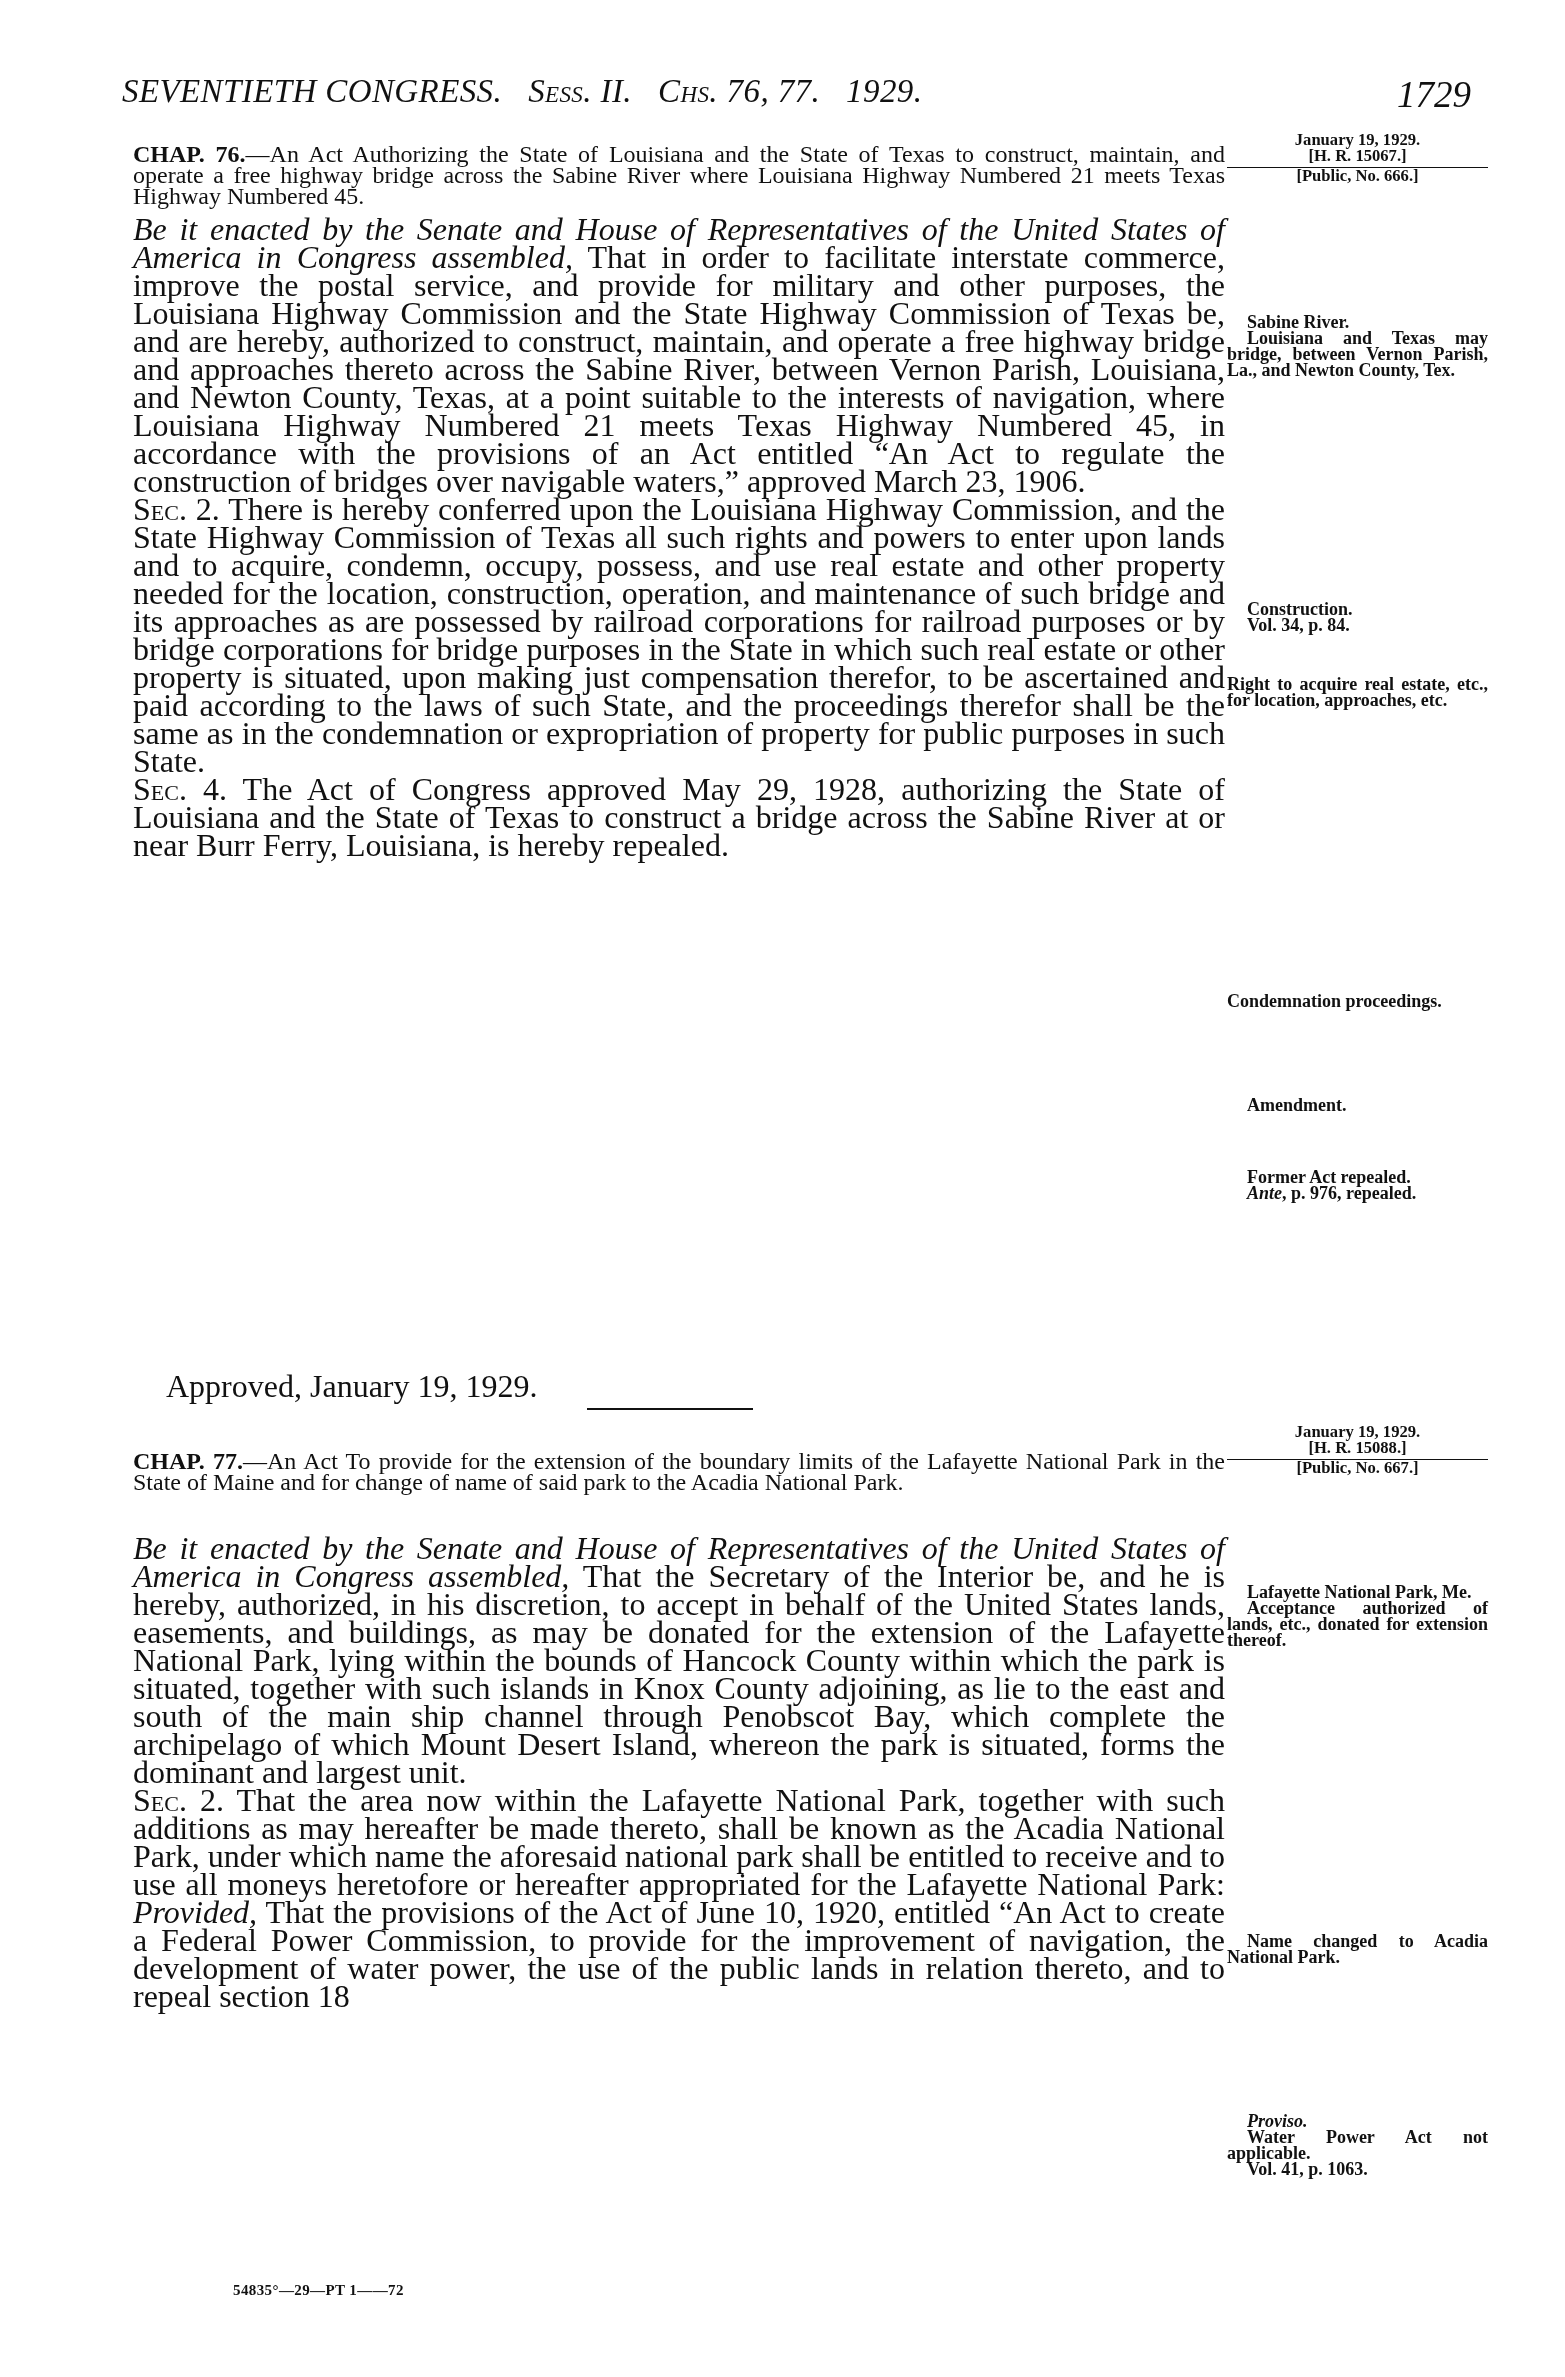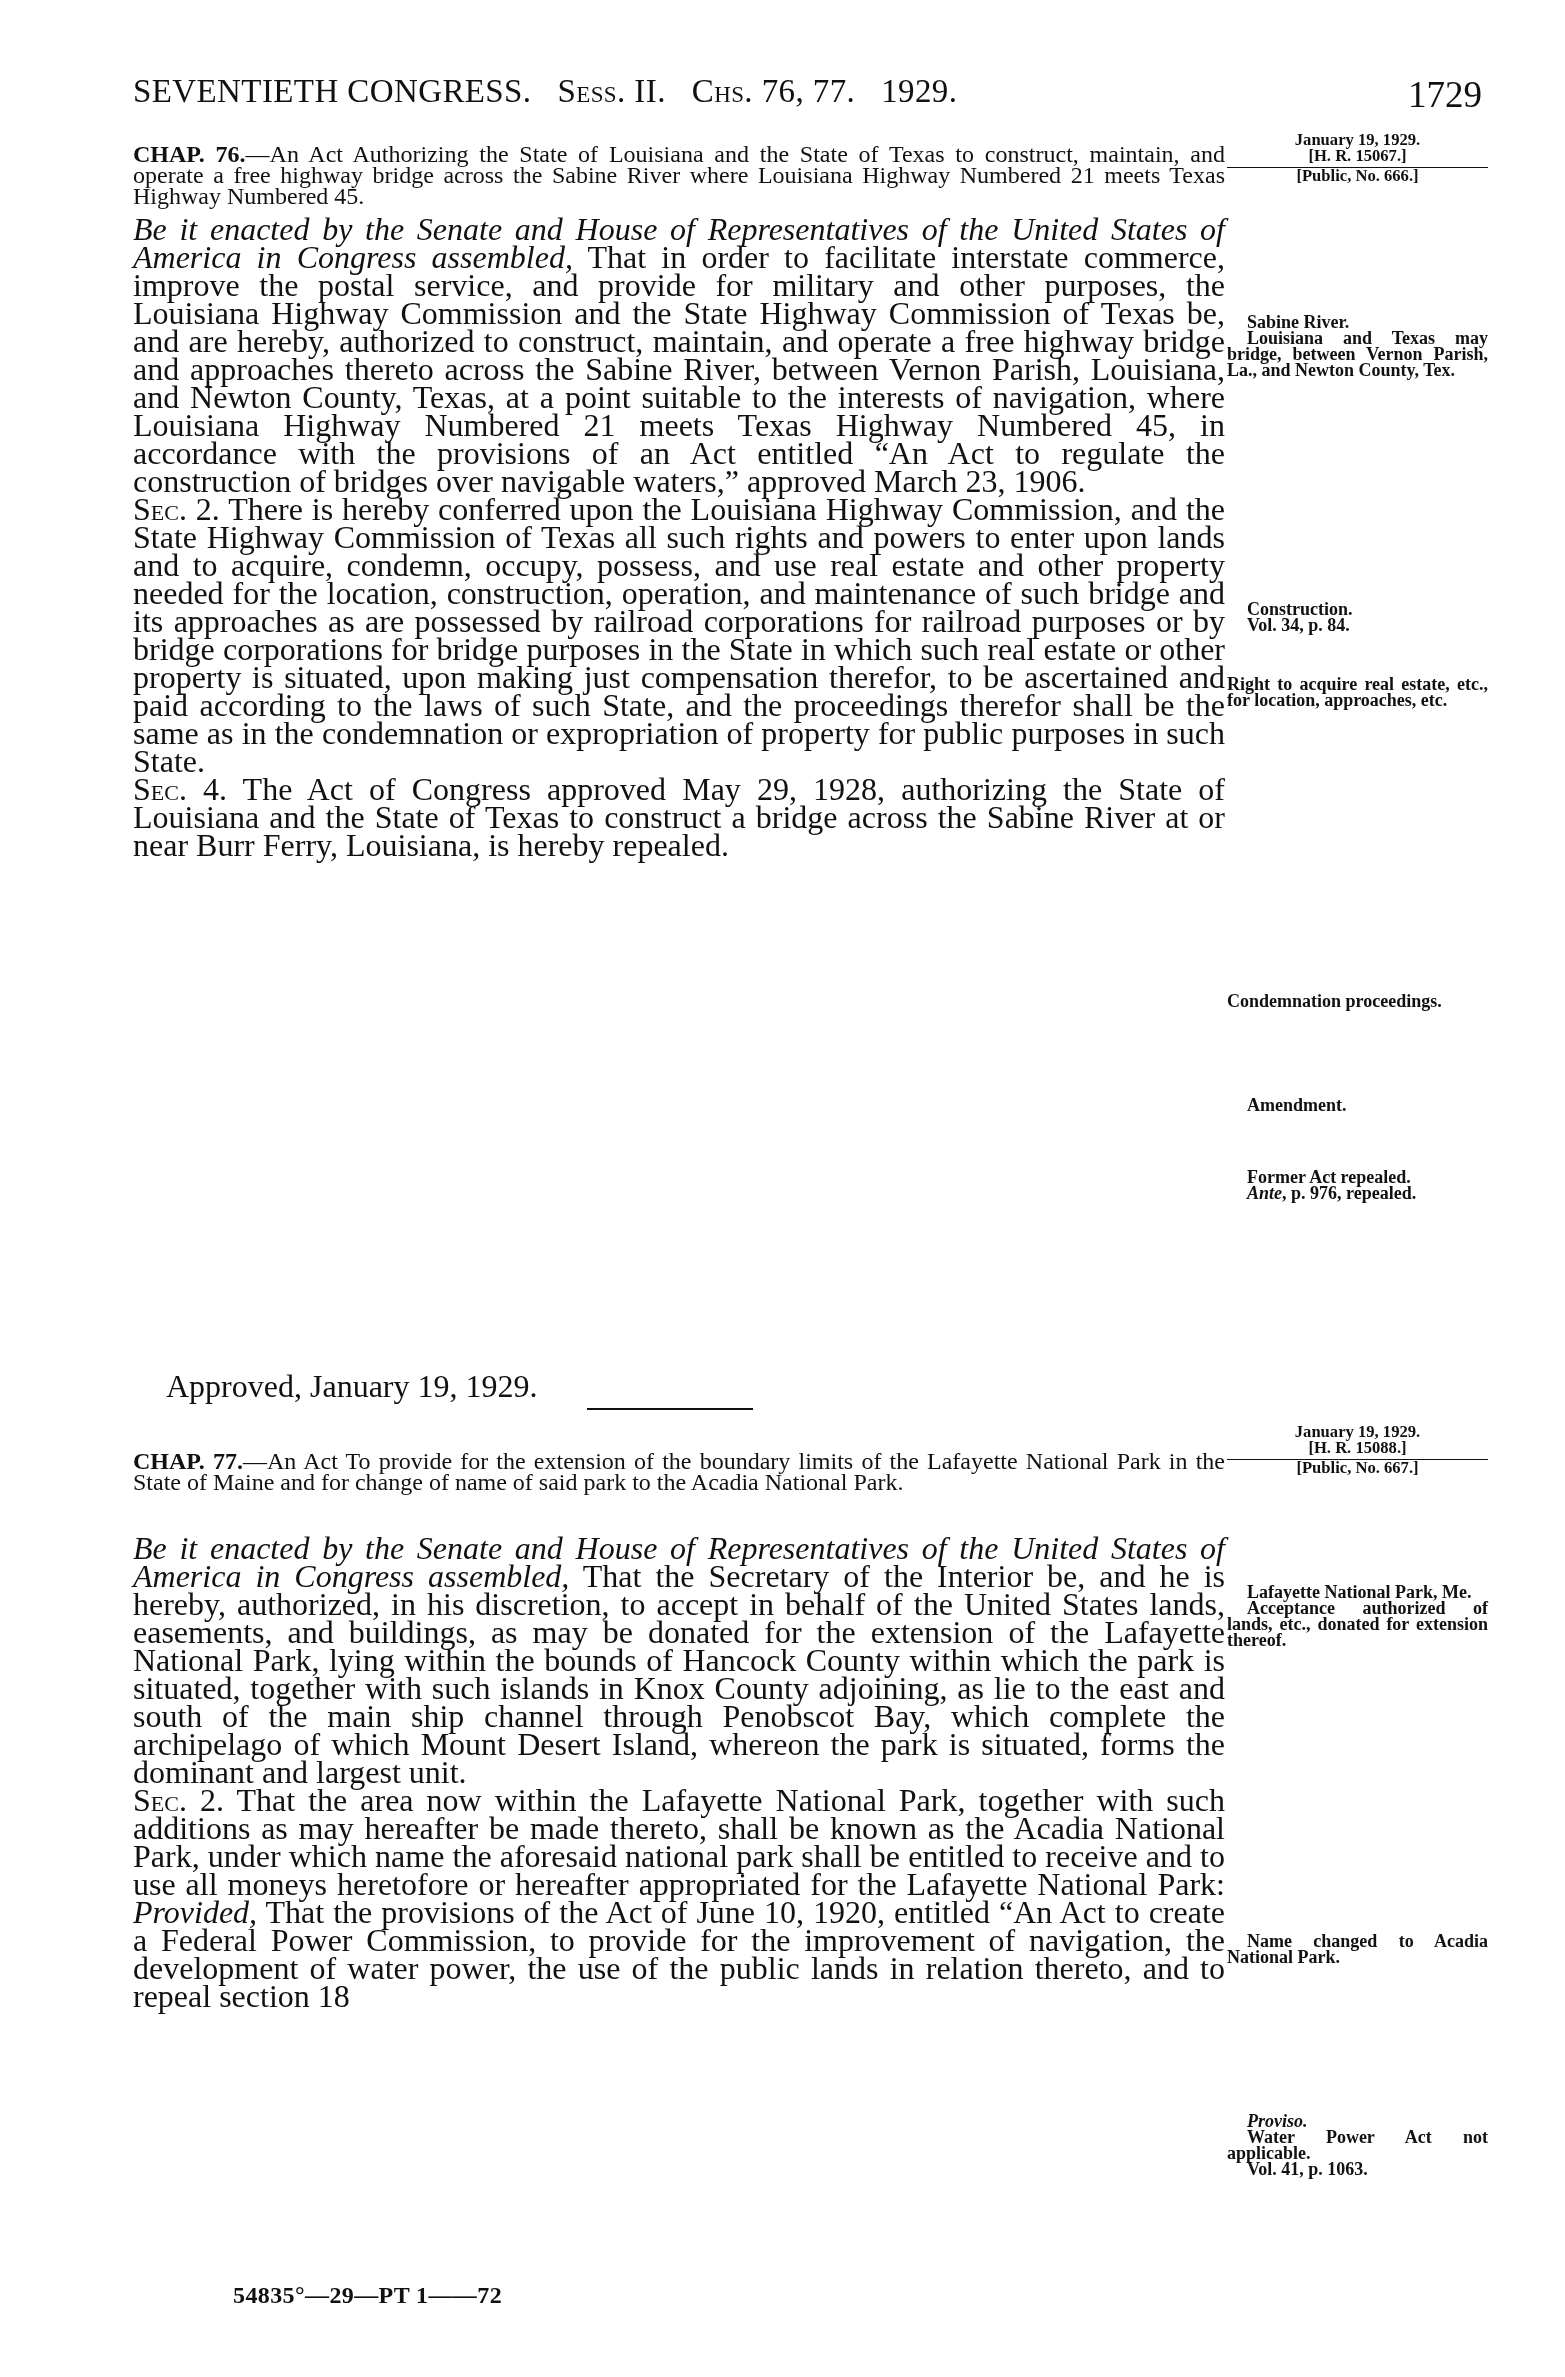--- a/index.html
+++ b/index.html
@@ -1,31 +1,31 @@
 <!DOCTYPE html>
 <html style="font-size:13.3px"><head>
 <meta charset="utf-8">
 <style>
   html, body { margin:0; padding:0; background:#ffffff; }
   body { width:1566px; height:2377px; position:relative; overflow:hidden; color:#111; font-family:"Liberation Serif","DejaVu Serif",serif; }
-  .page-header { position:absolute; top:73px; left:133px; width:1349px; height:42px; font-size:33px; }
+  .page-header { position:absolute; top:73px; left:122px; width:1349px; height:42px; font-size:33px;font-style:italic; }
   .page-header .run { position:absolute; left:0; top:0; letter-spacing:0.4px; }
   .page-header .pgno { position:absolute; right:0; top:0; font-size:37px; }
   .sc { font-variant:small-caps; }
   .main { position:absolute; left:133px; width:1092px; }
   .body-text { font-size:32px; line-height:28px; text-align:justify; text-align-last:left; }
   .title-text { font-size:24px; line-height:21px; text-align:justify; text-align-last:left; }
   .title-text b { font-weight:bold; }
   .approved { font-size:32px; line-height:28px; }
   .margin { position:absolute; left:1227px; width:261px; font-size:18px; line-height:16px; font-weight:bold; text-align:justify; text-align-last:left; }
   .margin .h { text-indent:20px; }
   .margin .c { text-align:center; text-indent:0; text-align-last:center; }
   .margin .rule { border-top:1.7px solid #111; margin:2.5px 0 0.8px 0; }
   .divider { position:absolute; left:587px; top:1408px; width:166px; border-top:2.5px solid #111; }
-  .footer { position:absolute; left:233px; top:2282px; font-size:24px; font-weight:bold; letter-spacing:0.4px; }
+  .footer { position:absolute; left:233px; top:2282px; font-size:15px; font-weight:bold; letter-spacing:0.4px; }
   i { font-style:italic; }
 </style>
 </head>
 <body>
 
 <div class="page-header">
   <span class="run">
     <span>SEVENTIETH CONGRESS.</span>&nbsp;&nbsp;
     <span class="sc">Sess. II.</span>&nbsp;&nbsp;
     <span class="sc">Chs. 76, 77.</span>&nbsp;&nbsp;

